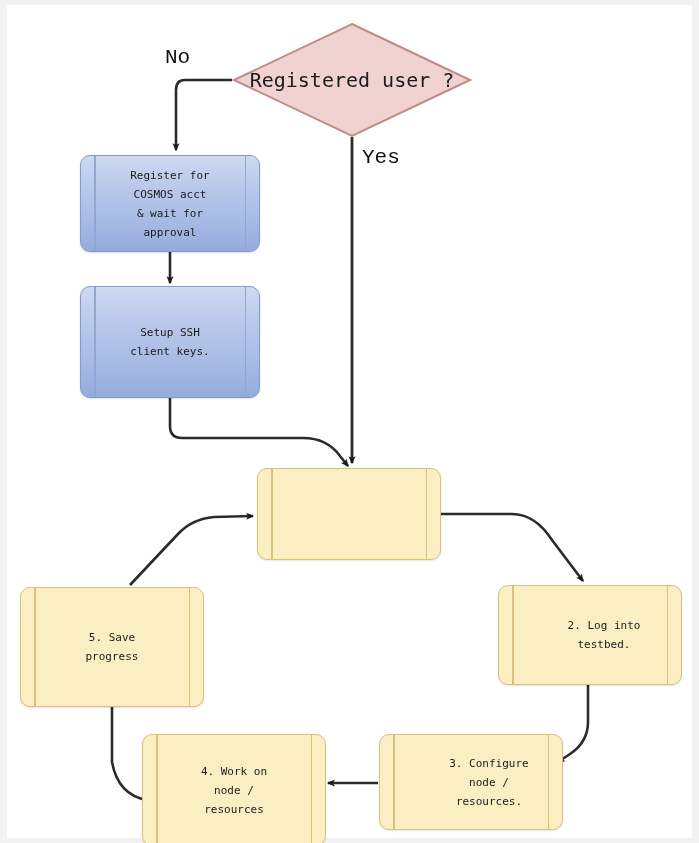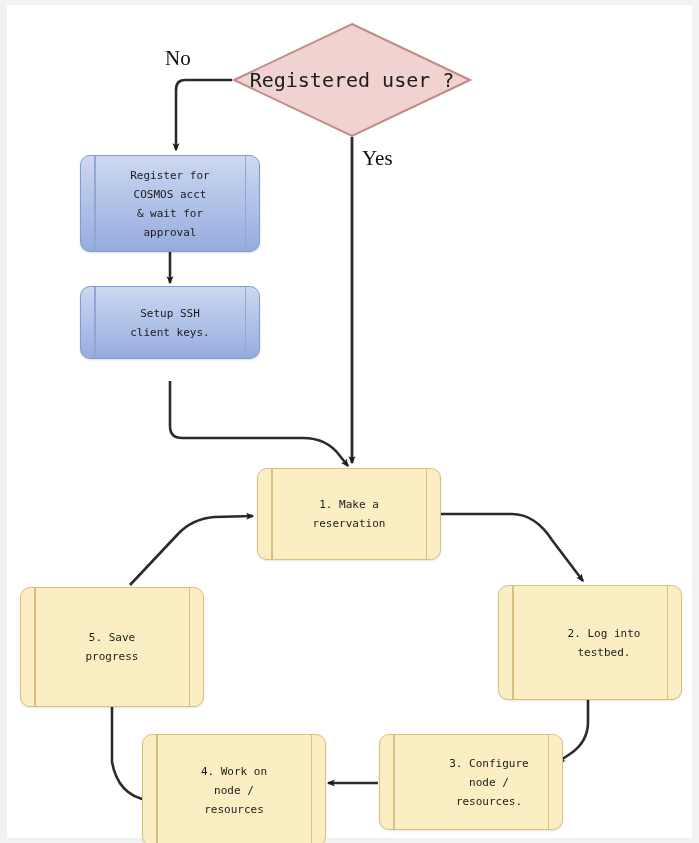--- a/index.html
+++ b/index.html
@@ -88,21 +88,21 @@
     text-align: center;
     font-family: "DejaVu Sans Mono", "Liberation Mono", monospace;
     font-size: 20px;
     color: #1b1b1b;
     white-space: pre;
     z-index: 3;
   }
   
   .edge-label {
     position: absolute;
-    font-family: Liberation Serif, serif;
+    font-family: Liberation Mono, monospace;
     font-size: 21px;
     color: #101010;
     white-space: pre;
   }
 </style>
 </head>
 <body>
 
 <div id="canvas-wrap">
   <div id="canvas"></div>
@@ -163,35 +163,33 @@
 
   <div class="node blue" style="left:80px; top:155px; width:180px; height:97px;">
     <span class="bar left"></span>
     <span class="bar right"></span>
     <span class="label">Register for
 COSMOS acct
 &amp; wait for
 approval</span>
   </div>
 
-  <div class="node blue" style="left:80px; top:286px; width:180px; height:73px;">
+  <div class="node blue" style="left:80px; top:286px; width:180px; height:112px;">
     <span class="bar left"></span>
     <span class="bar right"></span>
     <span class="label">Setup SSH
 client keys.</span>
   </div>
 
   <div class="node yellow" style="left:257px; top:468px; width:184px; height:92px;">
     <span class="bar left"></span>
     <span class="bar right"></span>
-    <span class="label">1. Make a
-reservation</span>
-  </div>
-
-  <div class="node yellow" style="left:498px; top:585px; width:184px; height:115px;padding-left:28px;">
+  </div>
+
+  <div class="node yellow" style="left:498px; top:585px; width:184px; height:100px;padding-left:28px;">
     <span class="bar left"></span>
     <span class="bar right"></span>
     <span class="label">2. Log into
 testbed.</span>
   </div>
 
   <div class="node yellow" style="left:379px; top:734px; width:184px; height:96px;padding-left:36px;">
     <span class="bar left"></span>
     <span class="bar right"></span>
     <span class="label">3. Configure

